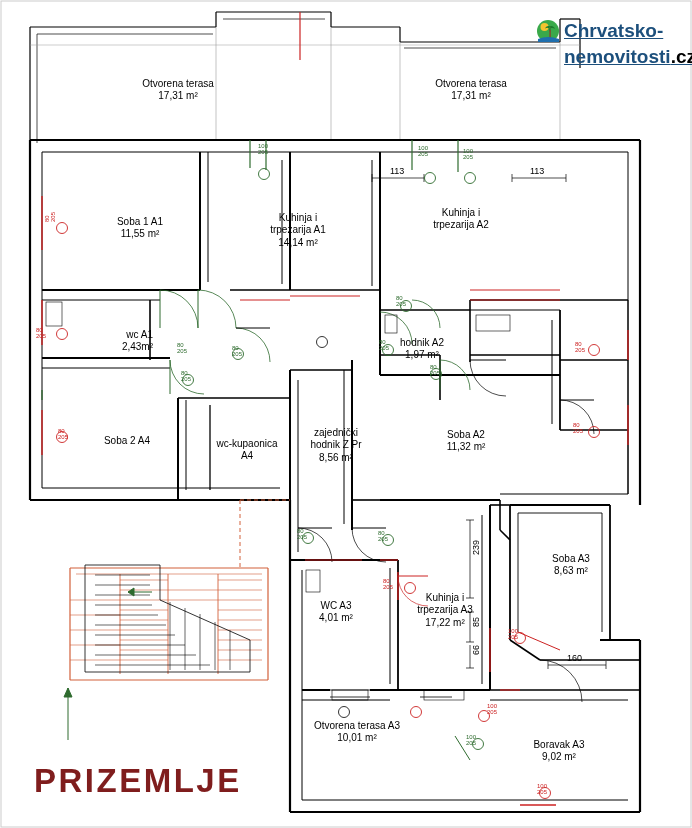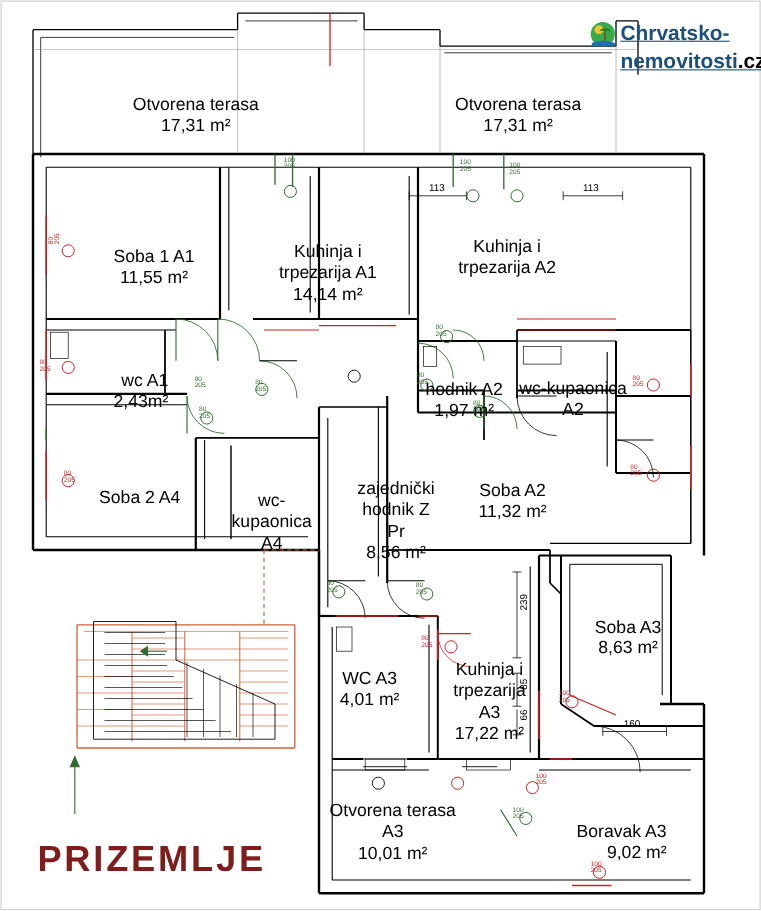--- a/index.html
+++ b/index.html
@@ -19,21 +19,21 @@
     position: absolute;
     left: 0;
     top: 0;
     width: 692px;
     height: 828px;
   }
   .room-label {
     position: absolute;
     text-align: center;
     font-family: "Liberation Sans", sans-serif;
-    font-size: 16px;
+    font-size: 10px;
     color: #000000;
     line-height: 1.22;
     white-space: pre-line;
     letter-spacing: 0px;
   }
   .dim-label {
     position: absolute;
     font-family: "Liberation Sans", sans-serif;
     font-size: 9px;
     color: #000000;
@@ -422,51 +422,48 @@
   <div class="room-label" style="left:406px; top:195px; width:110px;">
     <span>Kuhinja i
 trpezarija A2</span>
   </div>
   <div class="room-label" style="left:83px; top:317px; width:70px;text-align:right;">
     <span>wc A1</span><br><span>2,43m²</span>
   </div>
   <div class="room-label" style="left:386px; top:325px; width:72px;">
     <span>hodnik A2</span><br><span>1,97 m²</span>
   </div>
-  <div class="room-label" style="left:466px; top:324px; width:110px;">
-    <span>wc-kupaonica A2</span>
-  </div>
   <div class="room-label" style="left:81px; top:423px; width:92px;">
     <span>Soba 2 A4</span>
   </div>
   <div class="room-label" style="left:199px; top:426px; width:96px;">
     <span>wc-kupaonica
 A4</span>
   </div>
-  <div class="room-label" style="left:298px; top:415px; width:76px;margin-left:24px;">
+  <div class="room-label" style="left:298px; top:415px; width:76px;">
     <span>zajednički
 hodnik Z Pr</span><br><span>8,56 m²</span>
   </div>
   <div class="room-label" style="left:424px; top:417px; width:84px;">
     <span>Soba A2</span><br><span>11,32 m²</span>
   </div>
   <div class="room-label" style="left:528px; top:541px; width:86px;">
     <span>Soba A3</span><br><span>8,63 m²</span>
   </div>
   <div class="room-label" style="left:300px; top:588px; width:72px;">
     <span>WC A3</span><br><span>4,01 m²</span>
   </div>
   <div class="room-label" style="left:403px; top:580px; width:84px;">
     <span>Kuhinja i
 trpezarija A3</span><br><span>17,22 m²</span>
   </div>
   <div class="room-label" style="left:292px; top:708px; width:130px;">
     <span>Otvorena terasa A3</span><br><span>10,01 m²</span>
   </div>
-  <div class="room-label" style="left:512px; top:727px; width:94px;text-align:right;">
+  <div class="room-label" style="left:512px; top:727px; width:94px;">
     <span>Boravak A3</span><br><span>9,02 m²</span>
   </div>
 
   <div class="dim-label" style="left:390px; top:166px;">113</div>
   <div class="dim-label" style="left:530px; top:166px;">113</div>
   <div class="dim-label vert" style="left:471px; top:540px;">239</div>
   <div class="dim-label vert" style="left:471px; top:617px;">85</div>
   <div class="dim-label vert" style="left:471px; top:645px;">66</div>
   <div class="dim-label" style="left:567px; top:653px;">160</div>
 

